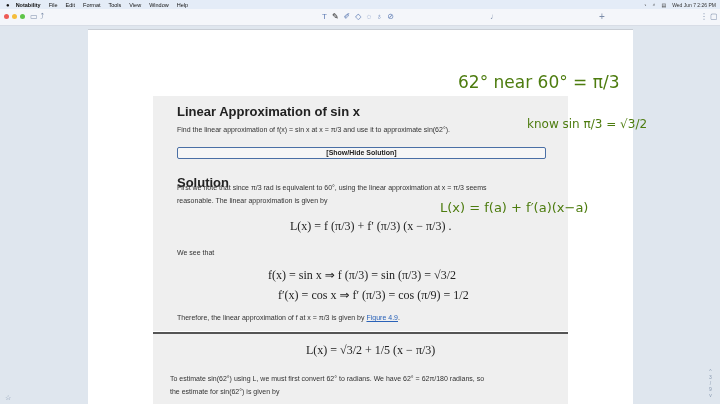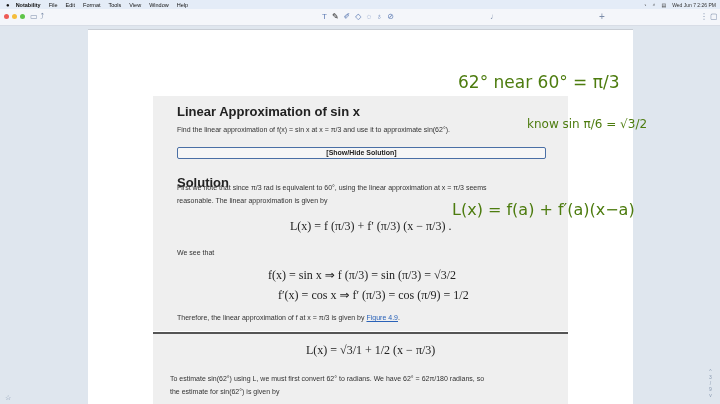--- a/index.html
+++ b/index.html
@@ -83,27 +83,27 @@
 <div class="t" style="left:177px;top:126px">Find the linear approximation of f(x) = sin x at x = π/3 and use it to approximate sin(62°).</div>
 <div class="btn">[Show/Hide Solution]</div>
 <div class="h" style="left:177px;top:175px">Solution</div>
 <div class="t" style="left:177px;top:184px">First we note that since π/3 rad is equivalent to 60°, using the linear approximation at x = π/3 seems</div>
 <div class="t" style="left:177px;top:197px">reasonable. The linear approximation is given by</div>
 <div class="eq" style="left:290px;top:219px">L(x) = f (π/3) + f′ (π/3) (x − π/3) .</div>
 <div class="t" style="left:177px;top:249px">We see that</div>
 <div class="eq" style="left:268px;top:268px">f(x) = sin x   ⇒   f (π/3) = sin (π/3) = √3/2</div>
 <div class="eq" style="left:278px;top:288px">f′(x) = cos x   ⇒   f′ (π/3) = cos (π/9) = 1/2</div>
 <div class="t" style="left:177px;top:314px"><span>Therefore, the linear approximation of f at x = π/3 is given by </span><span class="link">Figure 4.9</span><span>.</span></div>
-<div class="eq" style="left:306px;top:343px">L(x) = √3/1 + 1/2 (x − π/3)</div>
+<div class="eq" style="left:306px;top:343px">L(x) = √3/2 + 1/5 (x − π/3)</div>
 <div class="t" style="left:170px;top:375px">To estimate sin(62°) using L, we must first convert 62° to radians. We have 62° = 62π/180 radians, so</div>
 <div class="t" style="left:170px;top:388px">the estimate for sin(62°) is given by</div>
 
 <div class="hw" style="left:458px;top:72px;font-size:17px">62° near 60° = π/3</div>
-<div class="hw" style="left:527px;top:117px;font-size:12px">know sin π/6 = √3/2</div>
-<div class="hw" style="left:452px;top:200px;font-size:16px">L(x) = f(a) + f′(a)(x−a)</div>
+<div class="hw" style="left:527px;top:117px;font-size:12px">know sin π/3 = √3/2</div>
+<div class="hw" style="left:440px;top:200px;font-size:13px">L(x) = f(a) + f′(a)(x−a)</div>
 
 <div class="pagenav">
   <div>^</div>
   <div>3</div>
   <div>/</div>
   <div>9</div>
   <div>v</div>
 </div>
 <div class="star">☆</div>
 

